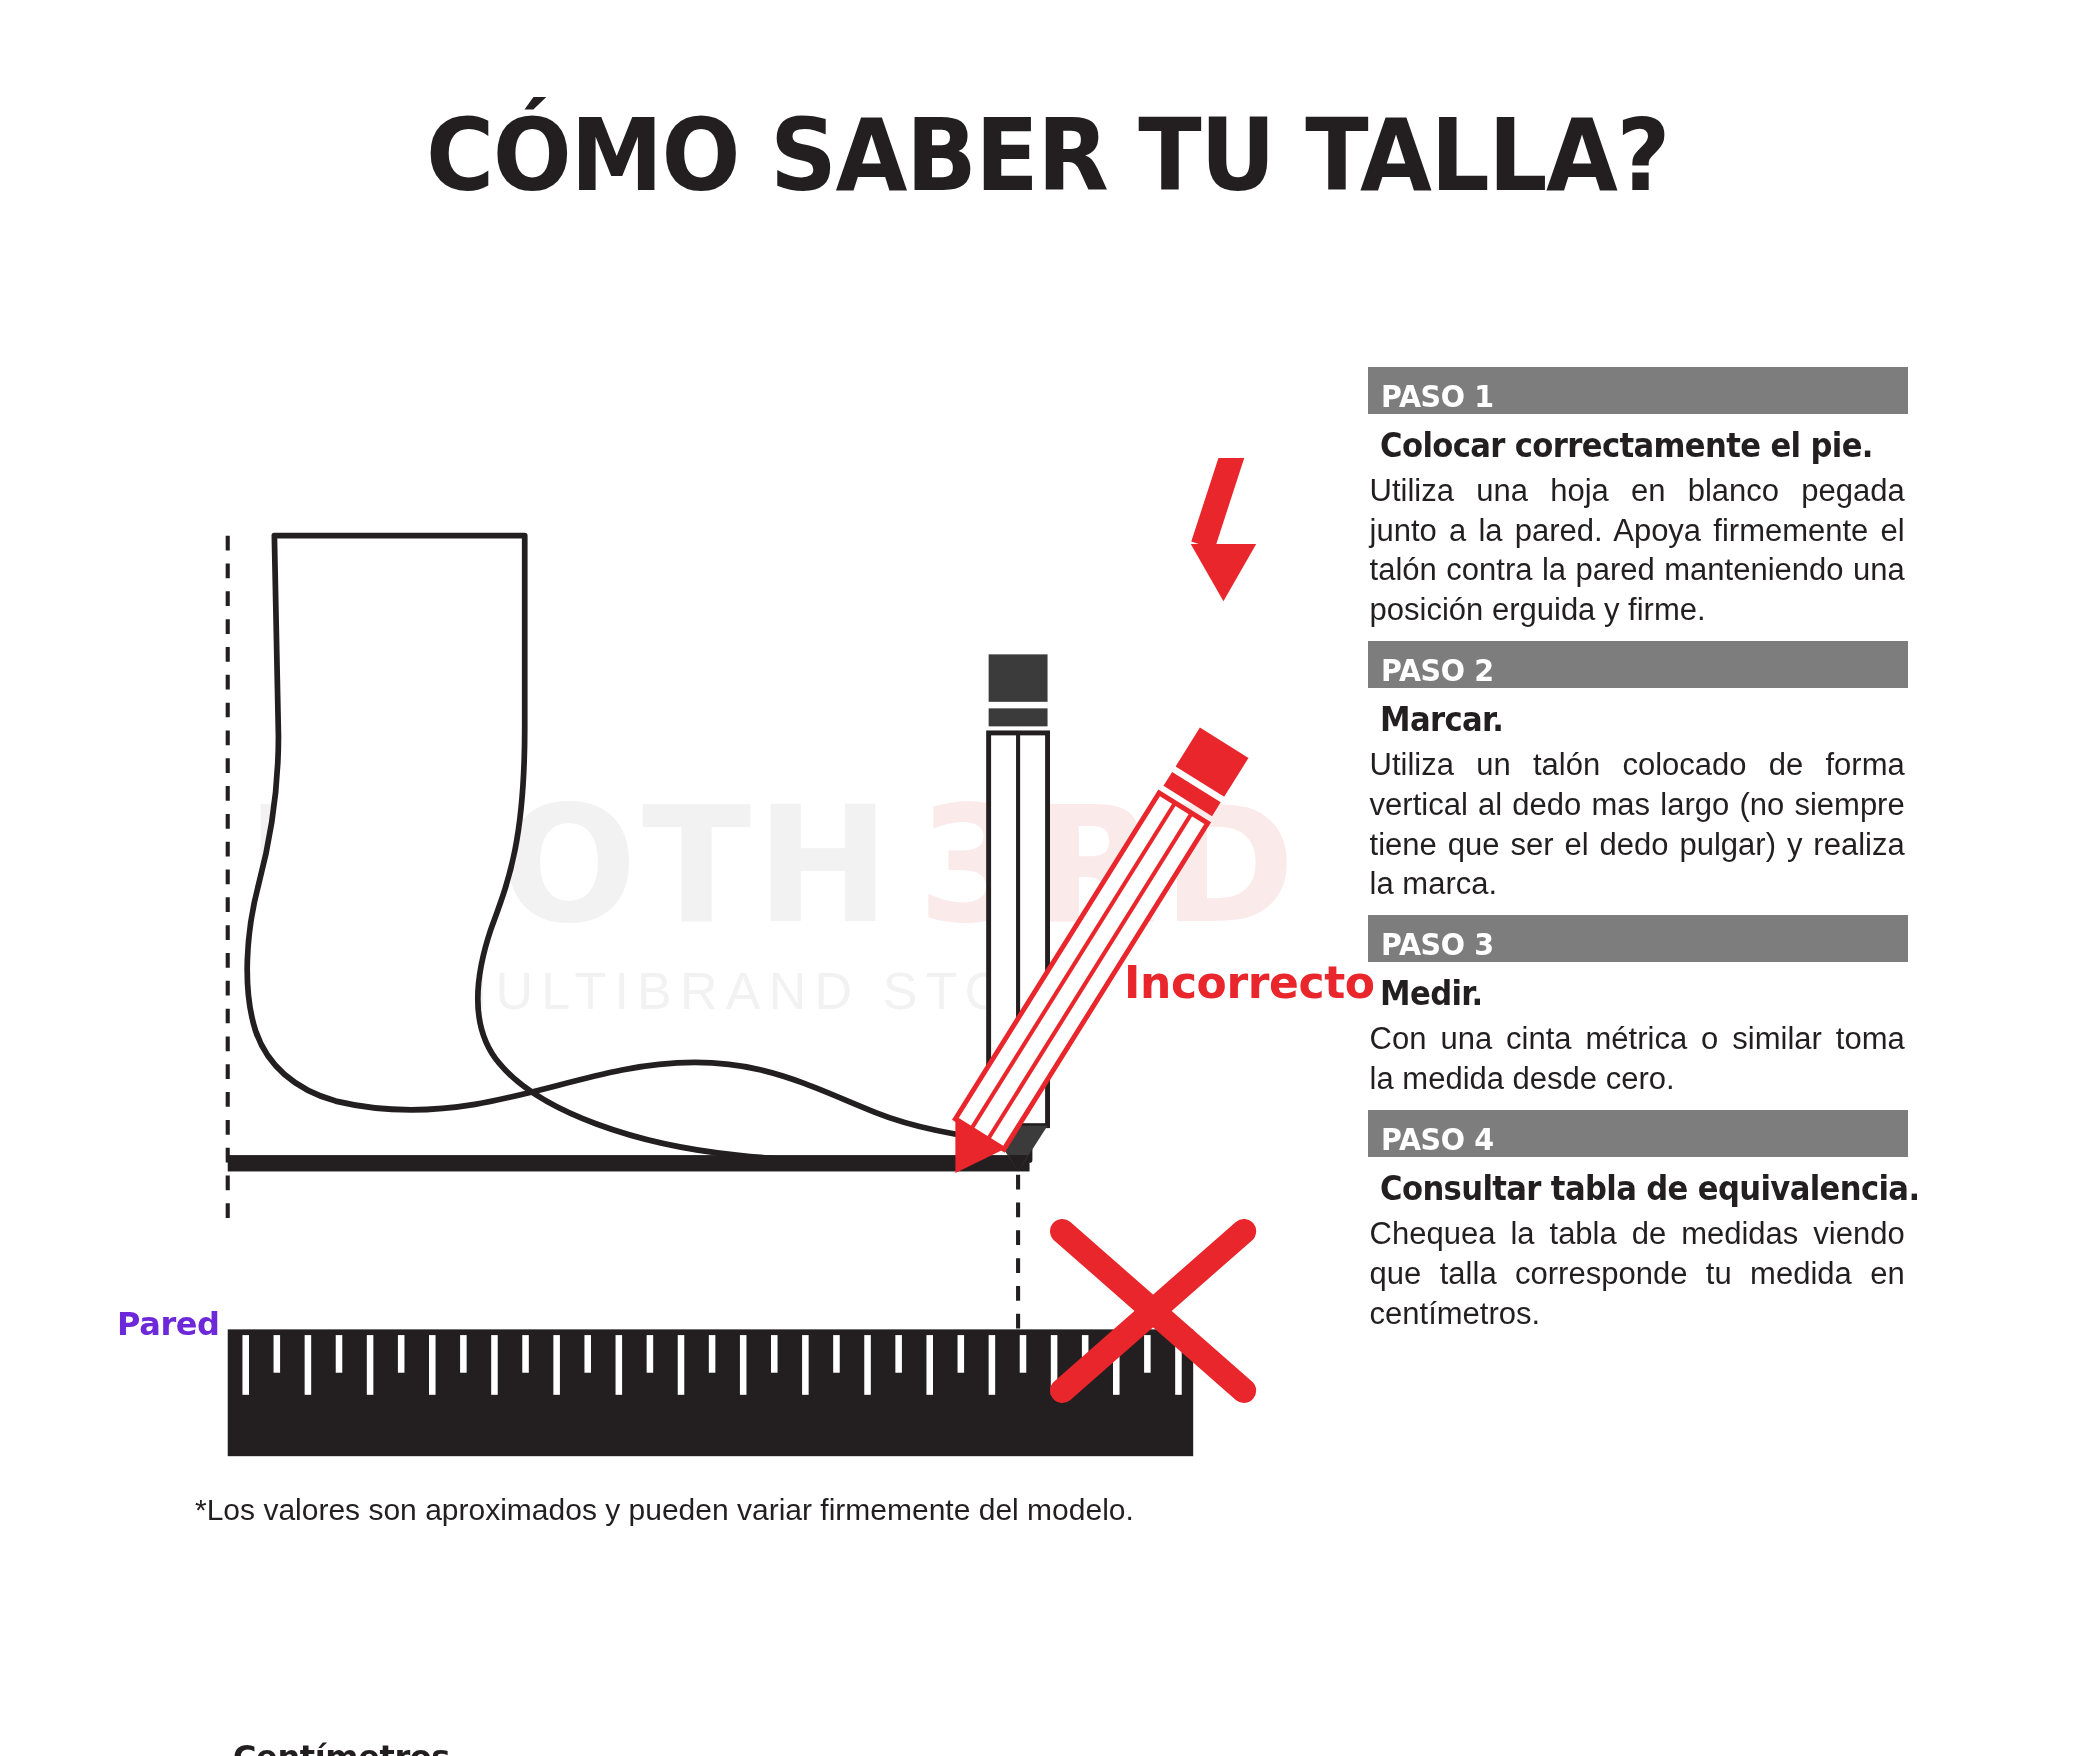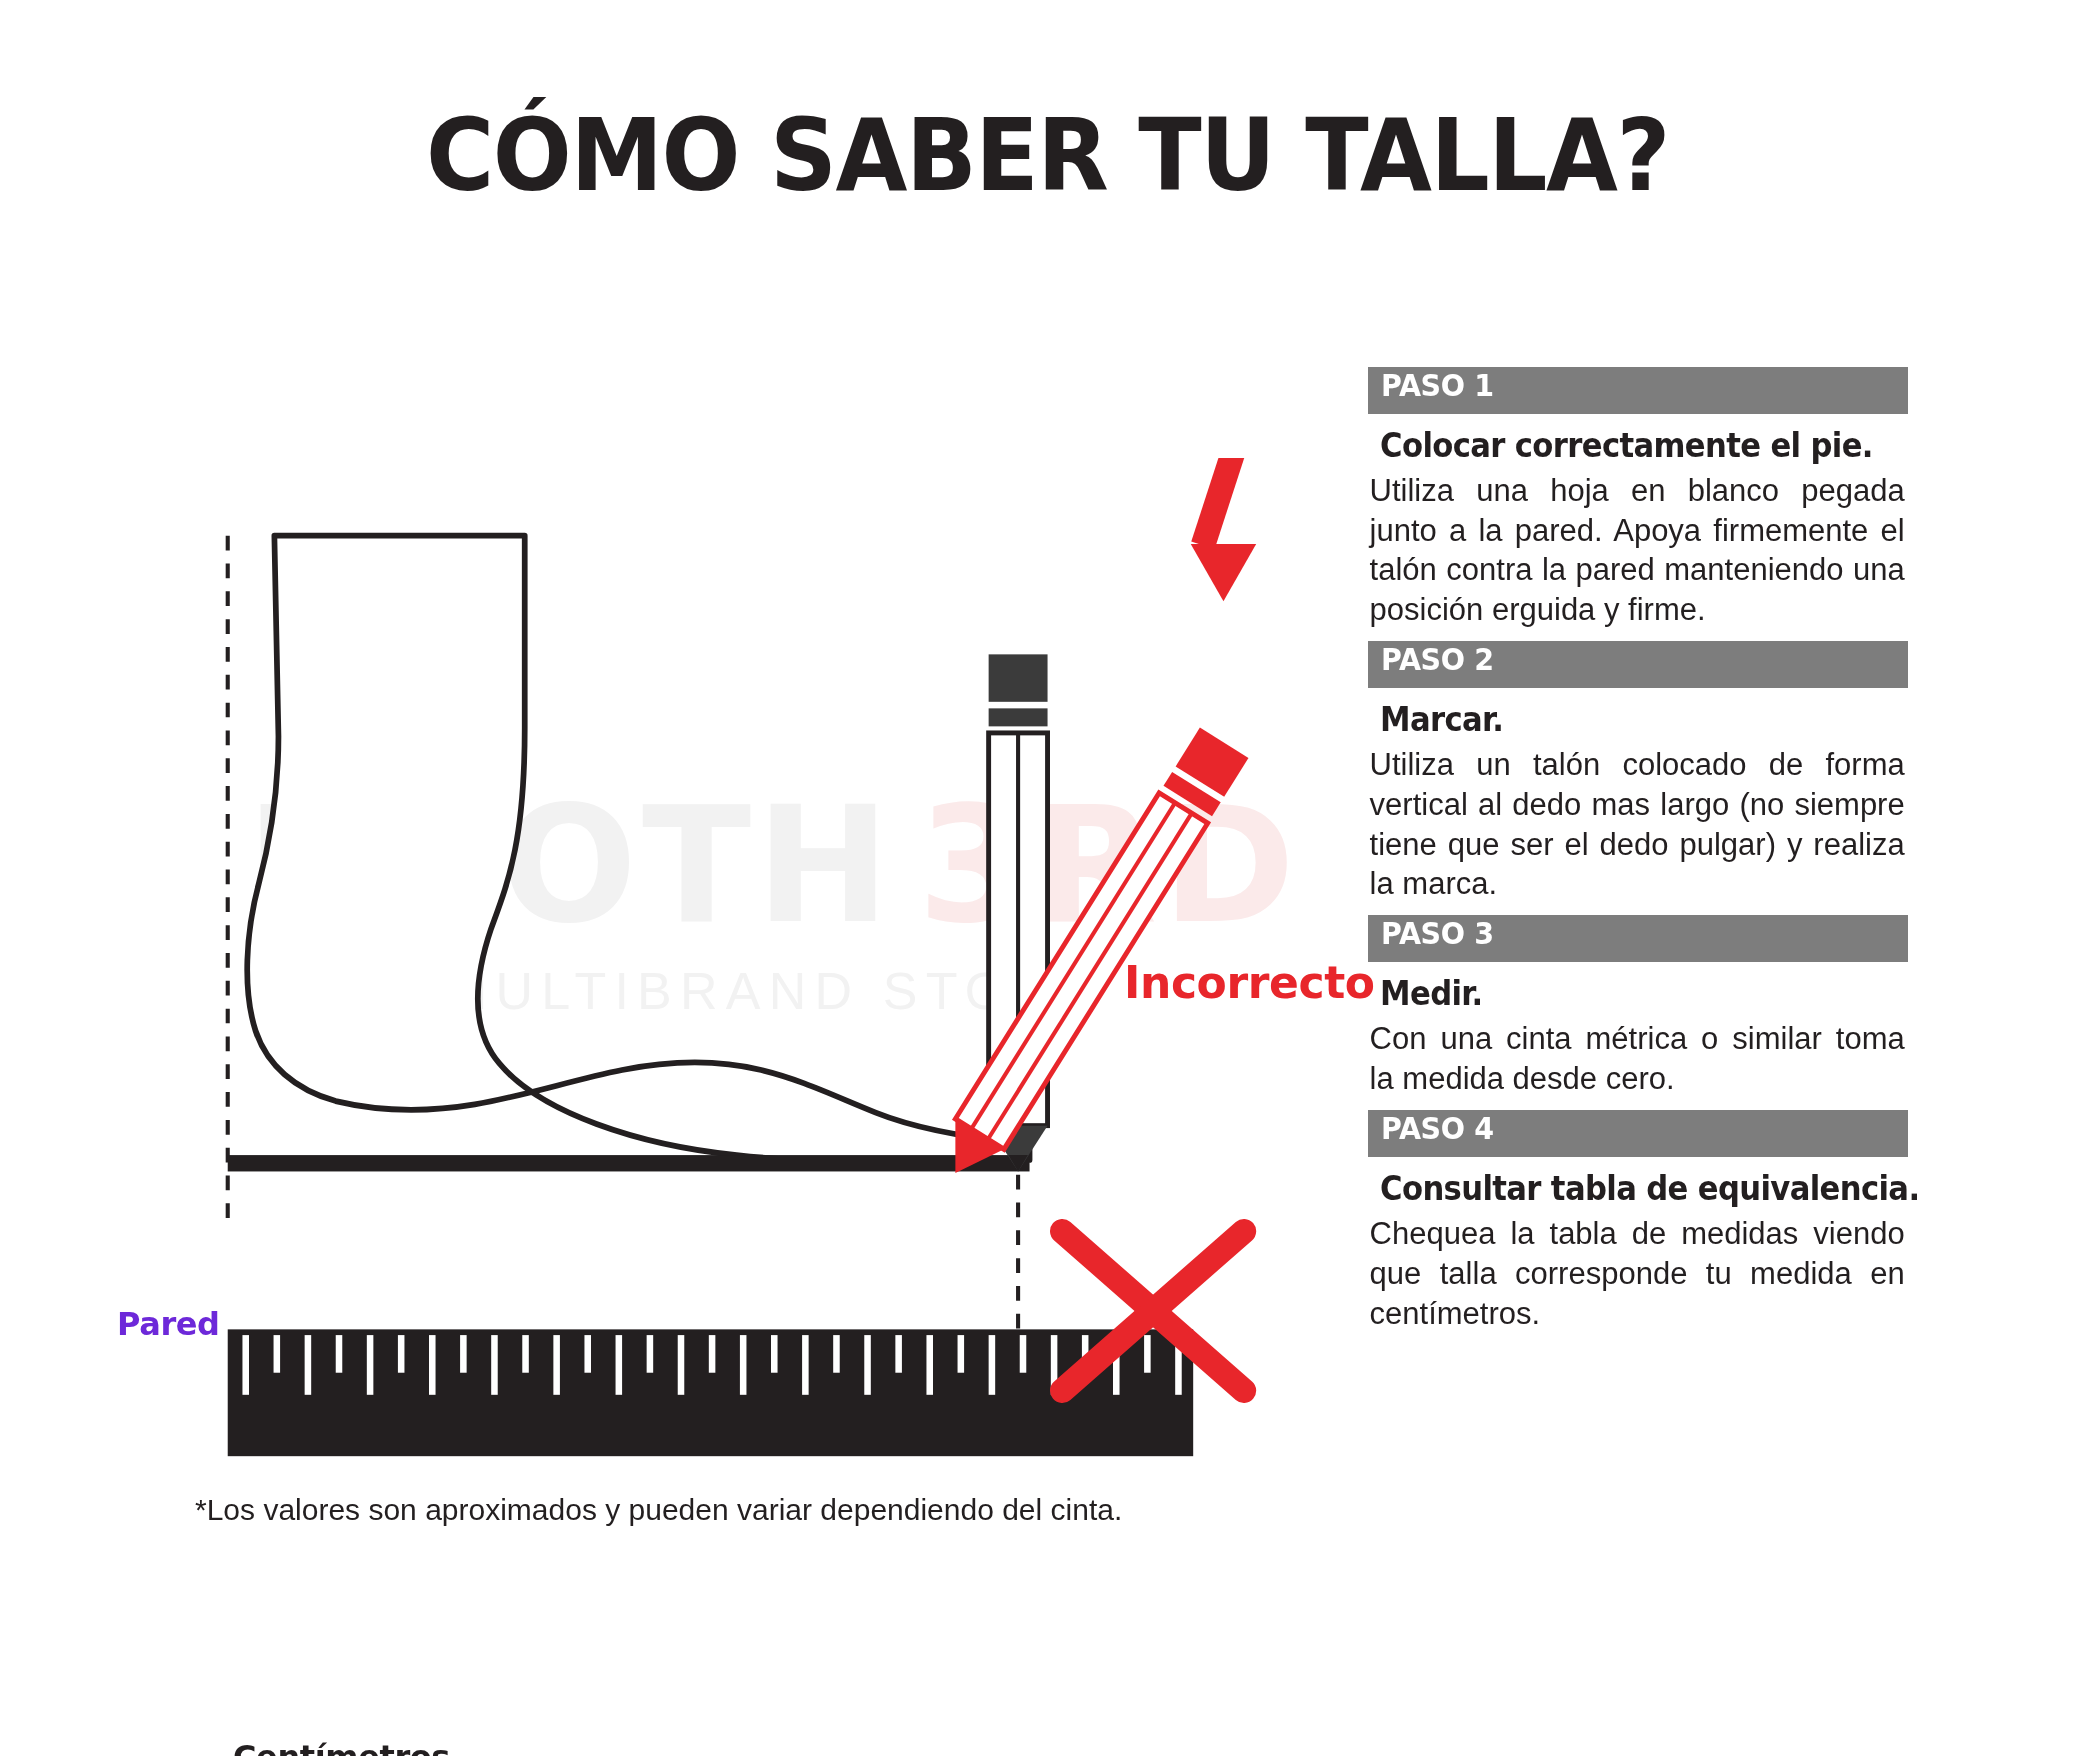--- a/index.html
+++ b/index.html
@@ -118,21 +118,21 @@
     position: absolute;
     left: 1368px;
     top: 367px;
     width: 540px;
   }
   .step { margin-bottom: 11.5px; }
   .step-bar {
     background: #7d7d7d;
     height: 47px;
     display: flex;
-    align-items: flex-start;
+    align-items: flex-end;
     padding-left: 13px;
     box-sizing: border-box;
   }
   .step-bar span {
     font-family: "DejaVu Sans", sans-serif;
     font-weight: bold;
     font-size: 31px;
     color: #ffffff;
     letter-spacing: -0.4px;
     transform: scaleX(0.92);
@@ -260,21 +260,21 @@
       <polygon points="1455,105 1535,105 1495,175" transform="rotate(0 1495 140)"></polygon>
     </g>
 
   </svg>
 
   <div id="label-pared">Pared</div>
   <div id="label-centimetros">Centímetros</div>
   <div id="label-incorrecto">Incorrecto</div>
 </div>
 
-<div id="footnote">*Los valores son aproximados y pueden variar dependiendo del cinta.</div>
+<div id="footnote">*Los valores son aproximados y pueden variar firmemente del modelo.</div>
 
 <div id="steps">
 
   <div class="step step-1">
     <div class="step-bar">
       <span>PASO 1</span>
     </div>
     <div class="step-title">Colocar correctamente el pie.</div>
     <div class="step-body">Utiliza una hoja en blanco pegada junto a la pared. Apoya firmemente el talón contra la pared manteniendo una posición erguida y firme.</div>
   </div>

